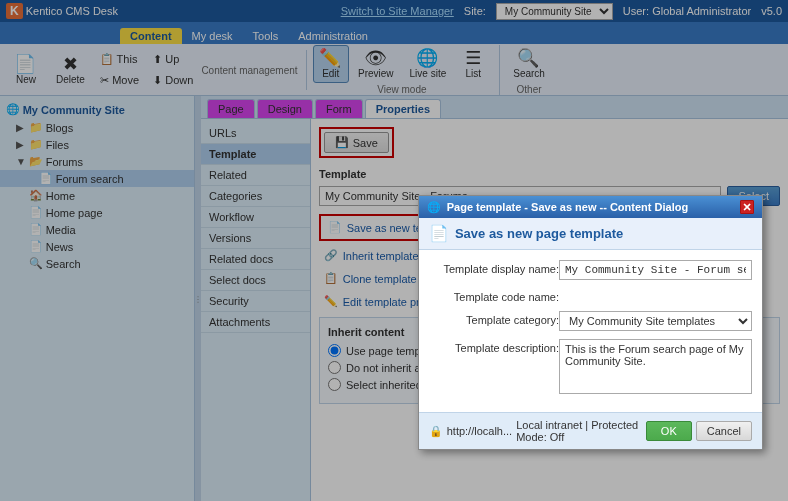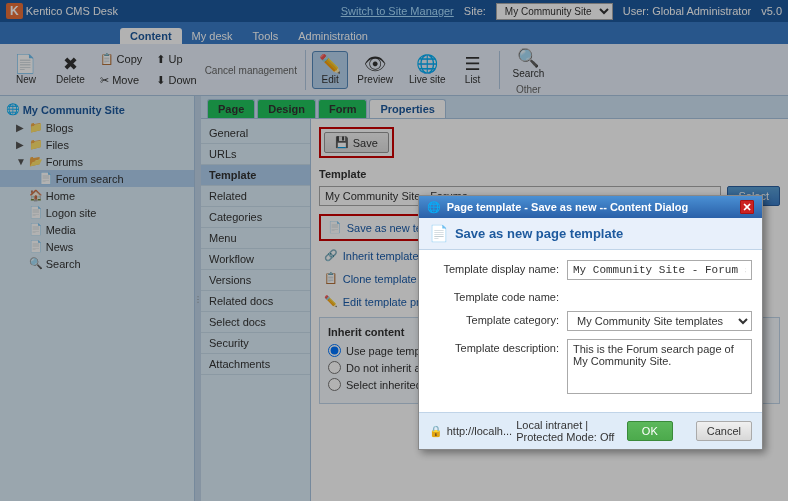--- a/index.html
+++ b/index.html
@@ -10,21 +10,21 @@
     .top-bar-left { display: flex; align-items: center; gap: 6px; color: white; }
     .kentico-logo { display: flex; align-items: center; gap: 3px; }
     .kentico-logo .k-icon { background: #e8703a; color: white; font-weight: bold; padding: 1px 4px; font-size: 12px; border-radius: 2px; }
     .kentico-logo .cms-text { color: white; font-size: 11px; }
     .top-bar-right { color: white; font-size: 11px; display: flex; align-items: center; gap: 10px; }
     .site-select { background: white; border: 1px solid #aaa; padding: 1px 4px; font-size: 10px; color: #333; }
 
     
     .nav-tabs { background: #3a7cc7; display: flex; align-items: flex-end; height: 22px; padding-left: 120px; }
     .nav-tab { padding: 2px 10px; color: white; font-size: 11px; cursor: pointer; border-radius: 3px 3px 0 0; }
-    .nav-tab.active { background: #ffffff; color: #1e5a9e; font-weight: bold; text-align: center; }
+    .nav-tab.active { background: #fde047; color: #1e5a9e; font-weight: bold; text-align: center; }
 
     
     .toolbar { background: #e8f0fb; border-bottom: 1px solid #aac4e0; display: flex; align-items: center; padding: 3px 5px; gap: 2px; height: 52px; }
     .toolbar-group { display: flex; align-items: center; gap: 2px; padding-right: 8px; border-right: 1px solid #b0c8e0; margin-right: 4px; }
     .toolbar-group:last-child { border-right: none; }
     .tb-btn { display: flex; flex-direction: column; align-items: center; padding: 3px 6px; cursor: pointer; border: 1px solid transparent; border-radius: 3px; min-width: 36px; color: #333; }
     .tb-btn.active { background: #b8d4ef; border: 1px solid #5588bb; }
     .tb-btn .icon { font-size: 18px; line-height: 1; }
     .tb-btn .label { font-size: 10px; margin-top: 1px; }
     .tb-btn-small { display: flex; align-items: center; gap: 3px; padding: 2px 5px; cursor: pointer; border: 1px solid transparent; border-radius: 2px; color: #333; }
@@ -40,21 +40,21 @@
     .tree-item.selected { background: #b0d0f0; }
     .tree-item.level1 { padding-left: 16px; }
     .tree-item.level2 { padding-left: 26px; }
     .tree-expander { cursor: pointer; color: #555; font-size: 10px; width: 10px; }
 
     
     .content-area { flex: 1; background: #f0f6fd; display: flex; flex-direction: column; overflow: hidden; }
 
     
     .page-tabs { display: flex; background: #d0e4f5; border-bottom: 1px solid #aac4e0; padding: 3px 6px 0; }
-    .page-tab { padding: 3px 10px; cursor: pointer; border: 1px solid #aac4e0; border-bottom: none; border-radius: 3px 3px 0 0; background: #22c55e; color: #333; margin-right: 2px; font-weight: bold; }
+    .page-tab { padding: 3px 10px; cursor: pointer; border: 1px solid #aac4e0; border-bottom: none; border-radius: 3px 3px 0 0; background: #d946ef; color: #333; margin-right: 2px; }
     .page-tab.active { background: white; font-weight: bold; color: #1e5a9e; }
 
     
     .properties-layout { display: flex; flex: 1; overflow: hidden; }
     .props-sidebar { width: 110px; background: #ddeef9; border-right: 1px solid #aac4e0; padding: 4px 0; }
     .props-item { padding: 4px 8px; cursor: pointer; color: #333; font-size: 11px; border-bottom: 1px solid #c8dcea; }
     .props-item.active { background: #b0d0f0; font-weight: bold; }
 
     .props-content { flex: 1; padding: 8px; overflow-y: auto; background: white; }
     .save-btn { display: flex; align-items: center; gap: 4px; padding: 3px 10px; background: linear-gradient(#f5f5f5, #e0e0e0); border: 1px solid #999; border-radius: 2px; cursor: pointer; color: #333; font-size: 11px; }
@@ -75,28 +75,28 @@
     
     .dialog-overlay { position: fixed; top: 0; left: 0; width: 788px; height: 501px; background: rgba(0,0,0,0.3); z-index: 100; }
     .dialog { position: fixed; top: 195px; left: 418px; width: 345px; background: white; border: 1px solid #888; box-shadow: 3px 3px 8px rgba(0,0,0,0.4); z-index: 101; }
     .dialog-titlebar { background: linear-gradient(#4a90d4, #2a60a8); color: white; padding: 4px 8px; display: flex; align-items: center; justify-content: space-between; font-size: 11px; font-weight: bold; }
     .dialog-title-left { display: flex; align-items: center; gap: 6px; }
     .dialog-close-btn { background: #cc2222; border: 1px solid #aa1111; color: white; width: 14px; height: 14px; display: flex; align-items: center; justify-content: center; cursor: pointer; font-size: 11px; font-weight: bold; border-radius: 1px; }
     .dialog-header { background: #e8f0fb; padding: 6px 10px; border-bottom: 1px solid #c0d4e8; display: flex; align-items: center; gap: 6px; }
     .dialog-header-icon { color: #3a7cc7; font-size: 16px; }
     .dialog-header-title { font-size: 13px; font-weight: bold; color: #1e5a9e; }
     .dialog-body { padding: 10px; }
-    .dialog-row { display: flex; align-items: flex-start; gap: 8px; margin-bottom: 8px; }
+    .dialog-row { display: flex; align-items: flex-start; gap: 0; margin-bottom: 8px; }
     .dialog-label { width: 130px; text-align: right; font-size: 11px; color: #333; padding-top: 3px; flex-shrink: 0; }
     .dialog-input { flex: 1; padding: 3px 5px; border: 1px solid #aaa; font-size: 11px; color: #333; font-family: Liberation Mono, monospace; }
     .dialog-select { flex: 1; padding: 2px 5px; border: 1px solid #aaa; font-size: 11px; color: #333; background: white; }
     .dialog-textarea { flex: 1; padding: 3px 5px; border: 1px solid #aaa; font-size: 11px; color: #333; height: 55px; resize: none; font-family: Arial, sans-serif; }
     .dialog-footer { background: #e0ecf8; border-top: 1px solid #c0d4e8; padding: 6px 10px; display: flex; align-items: center; justify-content: space-between; }
     .dialog-footer-url { font-size: 10px; color: #333; display: flex; align-items: center; gap: 4px; }
-    .dialog-footer-buttons { display: flex; gap: 23px; }
+    .dialog-footer-buttons { display: flex; gap: 4px; }
     .dialog-ok-btn { padding: 3px 14px; background: linear-gradient(#5cb85c, #4caa4c); border: 1px solid #3a8a3a; color: white; cursor: pointer; font-size: 11px; border-radius: 2px; }
     .dialog-cancel-btn { padding: 2px 10px; background: linear-gradient(#f0f0f0, #d8d8d8); border: 1px solid #aaa; color: #333; cursor: pointer; font-size: 11px; border-radius: 2px; }
 
     
     ::-webkit-scrollbar { width: 8px; height: 8px; }
     ::-webkit-scrollbar-track { background: #e0eaf5; }
     ::-webkit-scrollbar-thumb { background: #90b8d8; border-radius: 4px; }
     .splitter { width: 6px; background: #c0d5e8; cursor: col-resize; display: flex; align-items: center; justify-content: center; color: #888; font-size: 8px; }
   </style>
 </head>
@@ -137,38 +137,38 @@
     </div>
     <div style="display:flex;flex-direction:column;gap:2px;">
       <div class="tb-btn" style="min-width:42px;">
         <span class="icon">✖</span>
         <span class="label">Delete</span>
       </div>
     </div>
     <div style="display:flex;flex-direction:column;gap:2px;">
       <div class="tb-btn-small">
         <span>📋</span>
-        <span>Copy</span>
+        <span>This</span>
       </div>
       <div class="tb-btn-small">
         <span>✂</span>
         <span>Move</span>
       </div>
     </div>
     <div style="display:flex;flex-direction:column;gap:2px;">
       <div class="tb-btn-small">
         <span>⬆</span>
         <span>Up</span>
       </div>
       <div class="tb-btn-small">
         <span>⬇</span>
         <span>Down</span>
       </div>
     </div>
-    <div style="width:100%;text-align:center;"><span class="toolbar-group-label">Cancel management</span></div>
+    <div style="width:100%;text-align:center;"><span class="toolbar-group-label">Content management</span></div>
   </div>
 
   <div class="toolbar-group">
     <div style="display:flex;flex-direction:column;align-items:center;">
       <div style="display:flex;gap:2px;">
         <div class="tb-btn active">
           <span class="icon">✏️</span>
           <span class="label">Edit</span>
         </div>
         <div class="tb-btn">
@@ -177,20 +177,21 @@
         </div>
         <div class="tb-btn">
           <span class="icon">🌐</span>
           <span class="label">Live site</span>
         </div>
         <div class="tb-btn">
           <span class="icon">☰</span>
           <span class="label">List</span>
         </div>
       </div>
+      <span class="toolbar-group-label">View mode</span>
     </div>
   </div>
 
   <div class="toolbar-group">
     <div style="display:flex;flex-direction:column;align-items:center;">
       <div class="tb-btn">
         <span class="icon">🔍</span>
         <span class="label">Search</span>
       </div>
       <span class="toolbar-group-label">Other</span>
@@ -226,21 +227,21 @@
       <span>Forum search</span>
     </div>
     <div class="tree-item level1">
       <span class="tree-expander" style="visibility:hidden"> </span>
       <span>🏠</span>
       <span>Home</span>
     </div>
     <div class="tree-item level1">
       <span class="tree-expander" style="visibility:hidden"> </span>
       <span>📄</span>
-      <span>Logon site</span>
+      <span>Home page</span>
     </div>
     <div class="tree-item level1">
       <span class="tree-expander" style="visibility:hidden"> </span>
       <span>📄</span>
       <span>Media</span>
     </div>
     <div class="tree-item level1">
       <span class="tree-expander" style="visibility:hidden"> </span>
       <span>📄</span>
       <span>News</span>
@@ -259,26 +260,24 @@
     <div class="page-tabs">
       <div class="page-tab">Page</div>
       <div class="page-tab">Design</div>
       <div class="page-tab">Form</div>
       <div class="page-tab active">Properties</div>
     </div>
 
     <div class="properties-layout">
 
       <div class="props-sidebar">
-        <div class="props-item">General</div>
         <div class="props-item">URLs</div>
         <div class="props-item active">Template</div>
         <div class="props-item">Related</div>
         <div class="props-item">Categories</div>
-        <div class="props-item">Menu</div>
         <div class="props-item">Workflow</div>
         <div class="props-item">Versions</div>
         <div class="props-item">Related docs</div>
         <div class="props-item">Select docs</div>
         <div class="props-item">Security</div>
         <div class="props-item">Attachments</div>
       </div>
 
       <div class="props-content">
         

